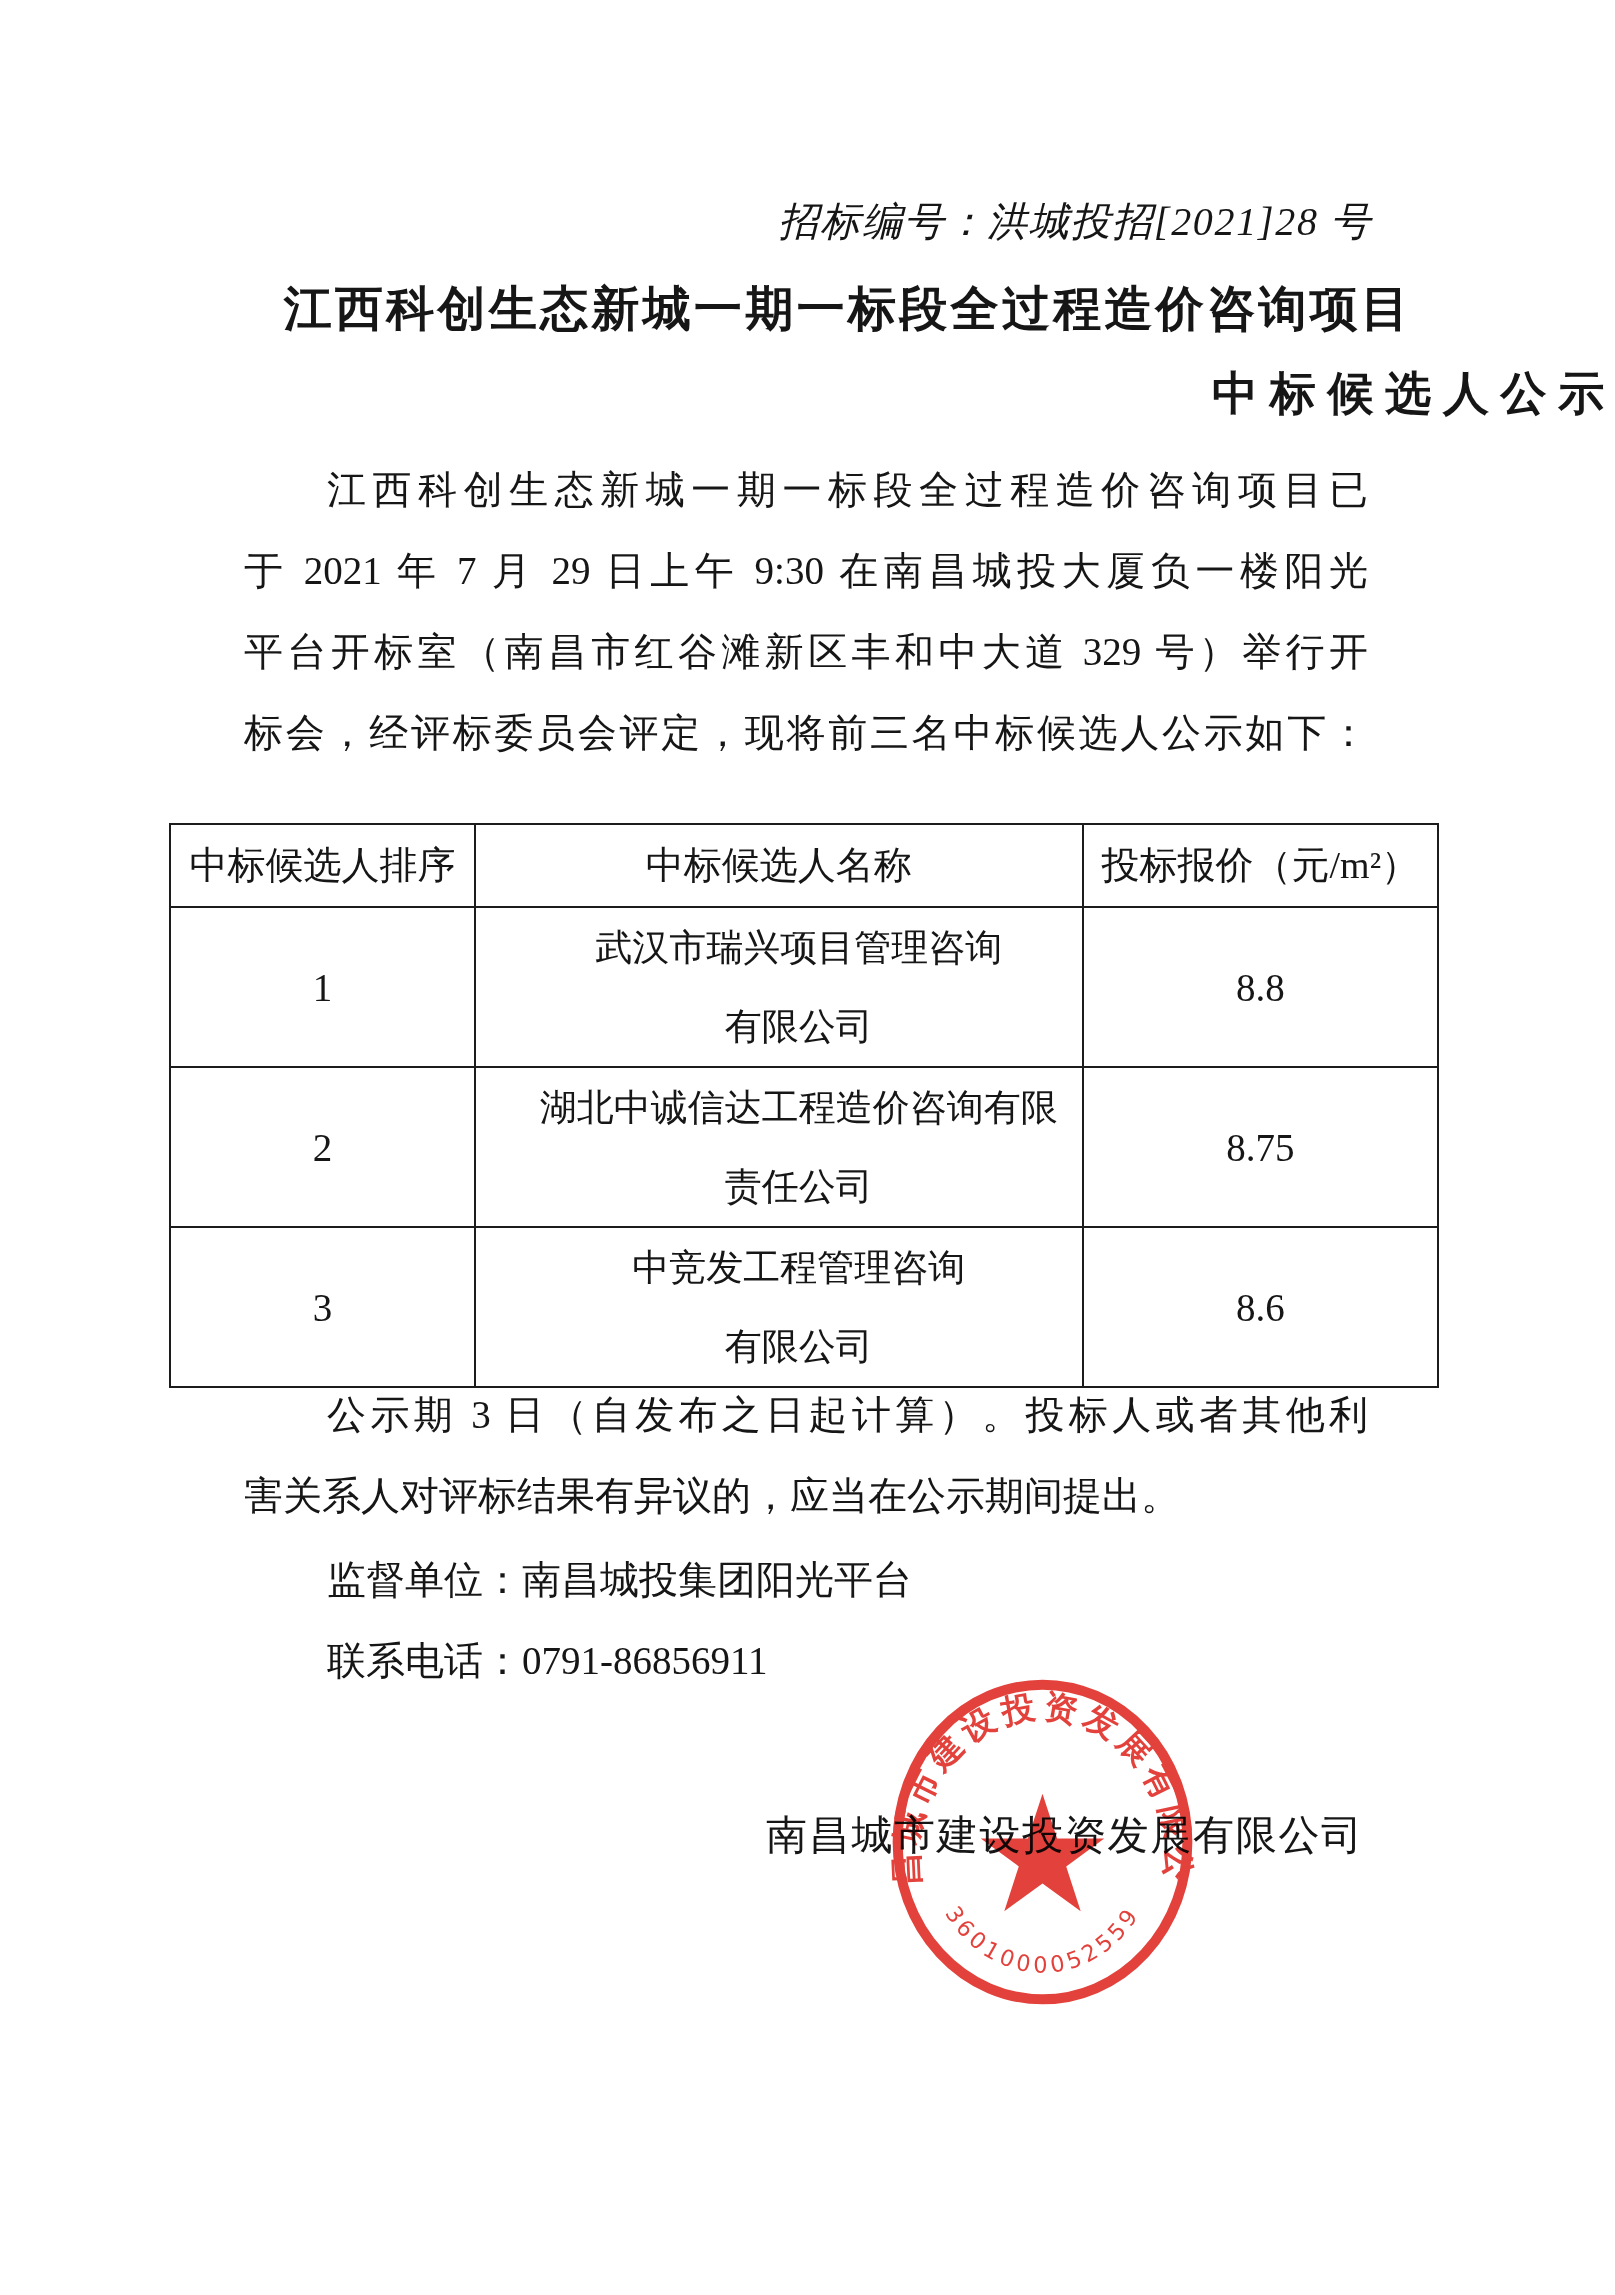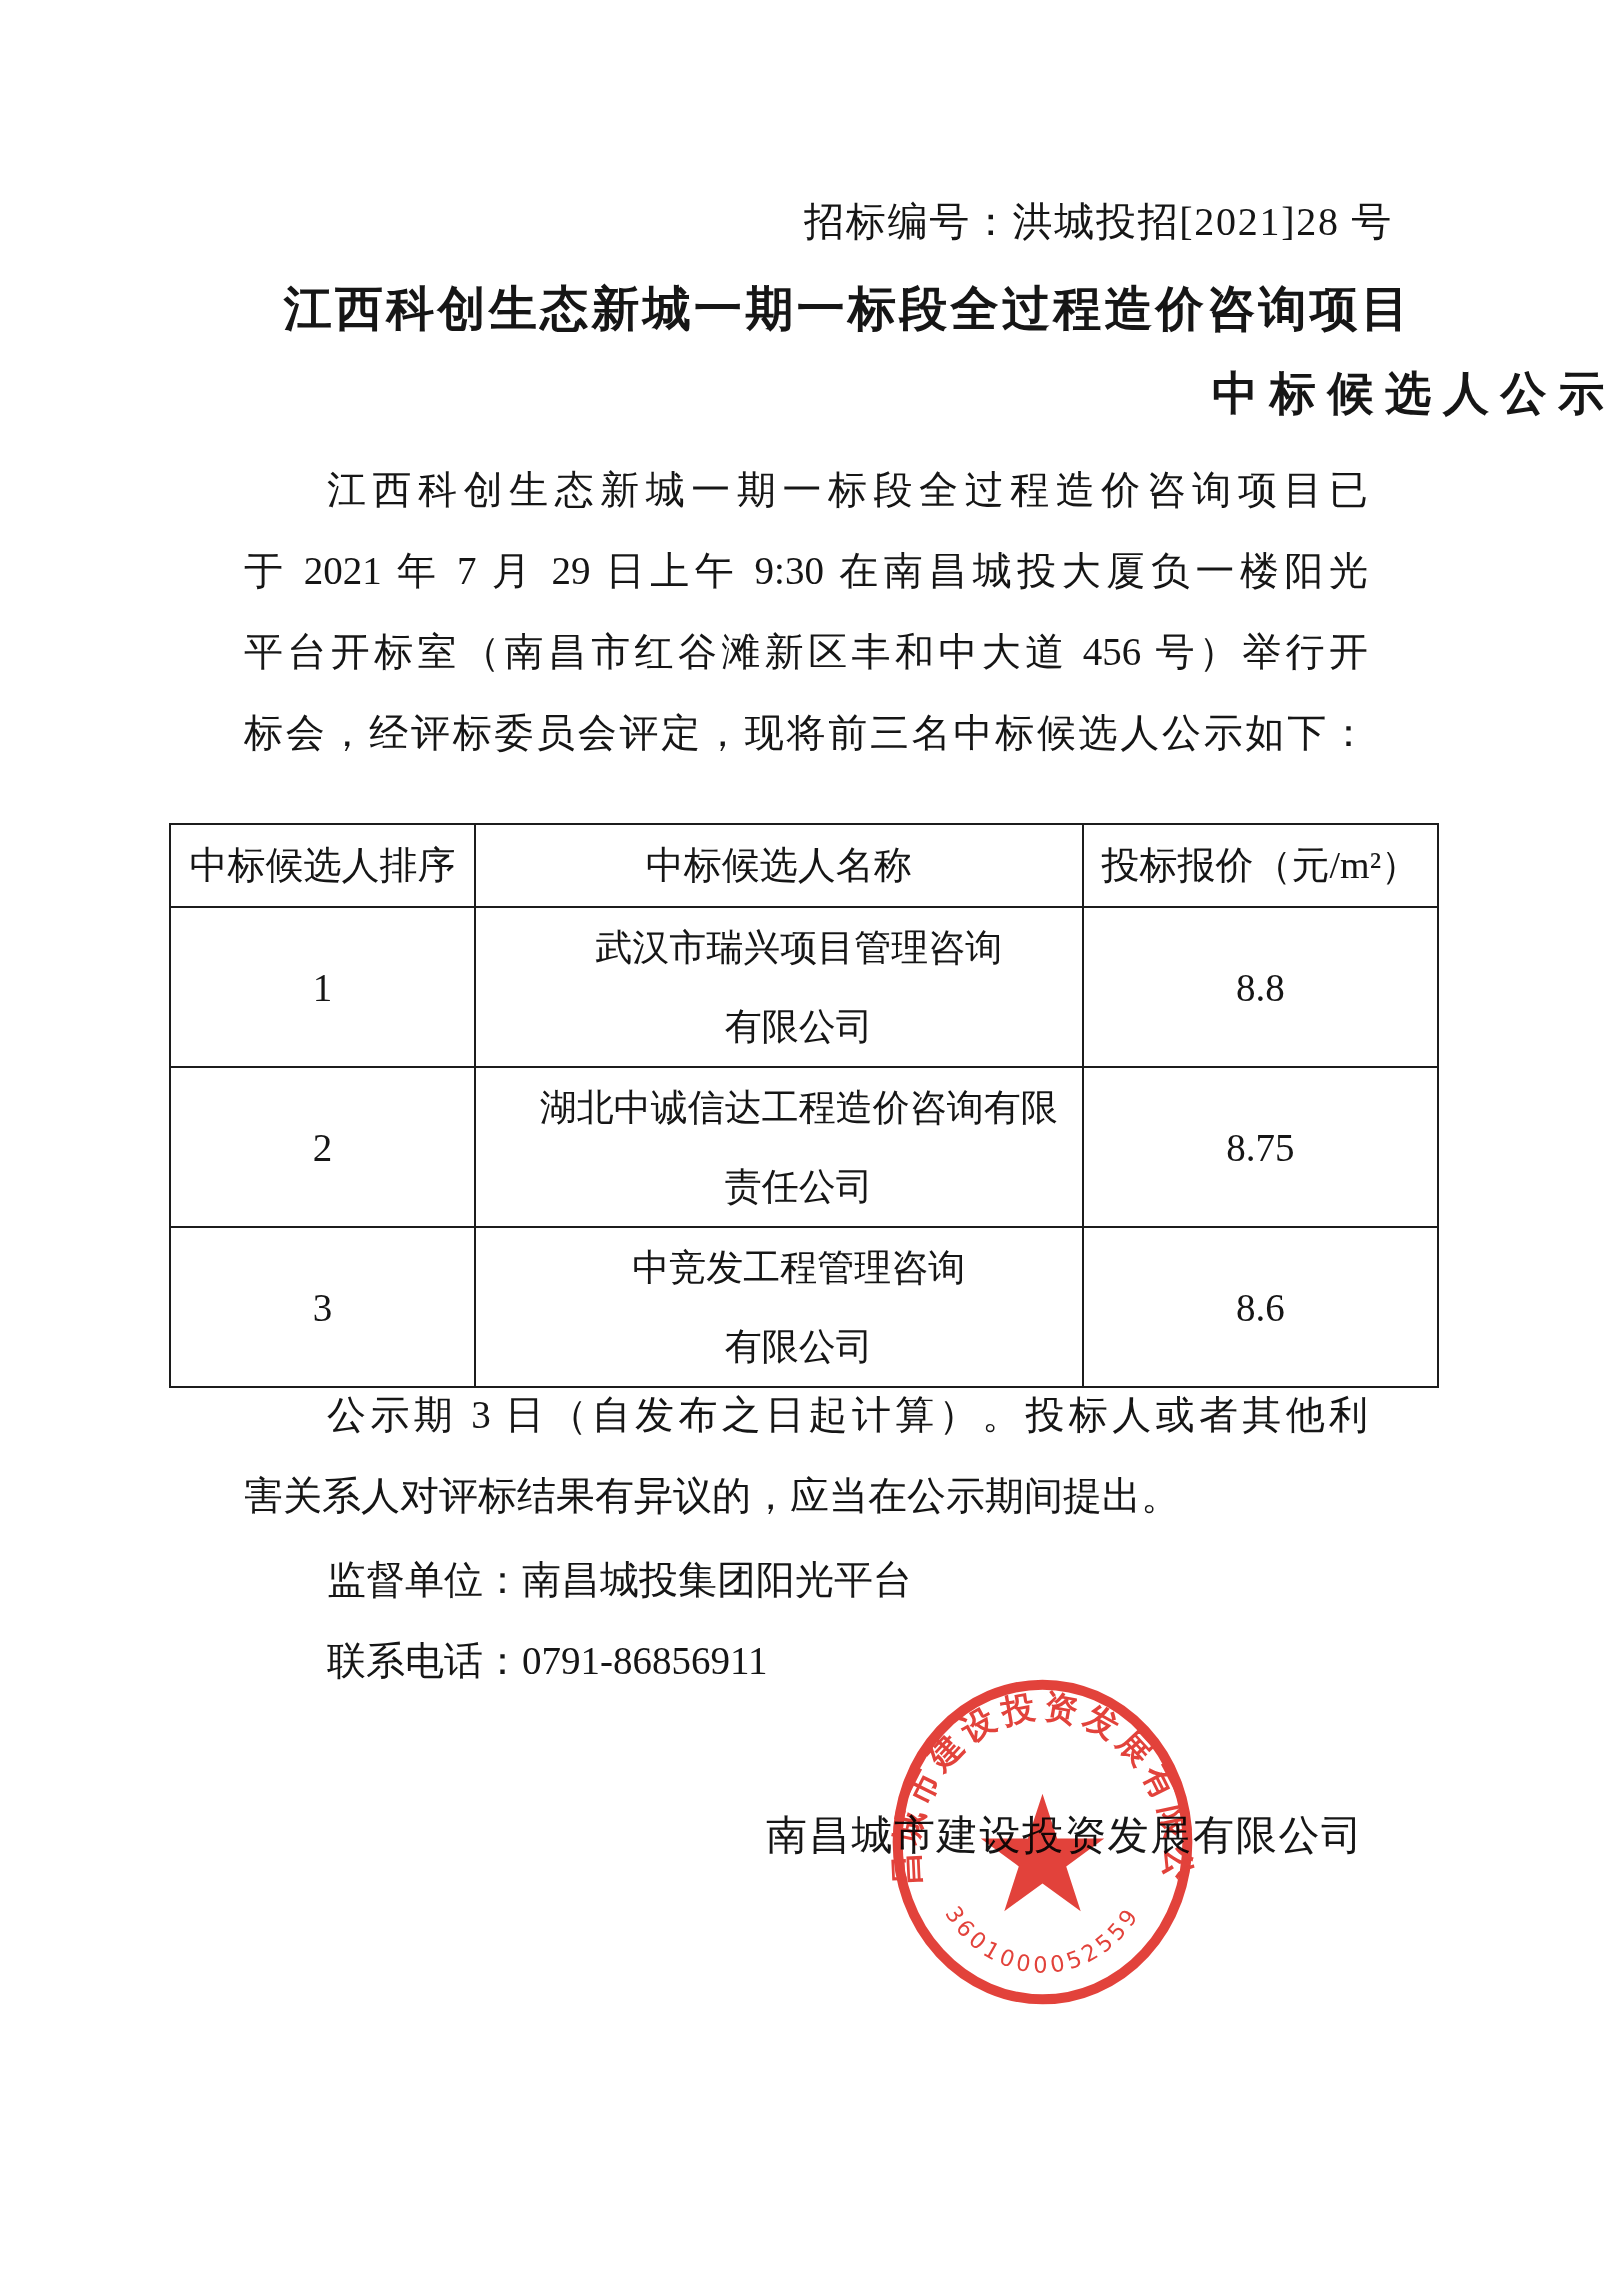--- a/index.html
+++ b/index.html
@@ -7,24 +7,25 @@
     position:relative;
     width:1616px;height:2295px;
     background:#ffffff;
     overflow:hidden;
     font-family:"Liberation Serif","DejaVu Serif",serif;
     color:#161616;
   }
   .abs{position:absolute;}
   
   .ref-line{
-    top:197px;right:223px;
+    top:197px;right:244px;
     font-size:40px;line-height:50px;
     letter-spacing:1.7px;
     white-space:nowrap;
+    font-style:italic;
   }
   
   .title1{
     top:277px;left:0;width:1616px;
     text-align:center;
     font-size:48px;font-weight:bold;
     letter-spacing:3.3px;
     white-space:nowrap;
     padding-left:40px;
   }
@@ -93,21 +94,21 @@
 <div class="page">
 
   <div class="abs ref-line">招标编号：洪城投招[2021]28 号</div>
 
   <div class="abs title1">江西科创生态新城一期一标段全过程造价咨询项目</div>
   <div class="abs title2">中标候选人公示</div>
 
   <div class="abs para p1">
     <p class="jline indent">江西科创生态新城一期一标段全过程造价咨询项目已</p>
     <p class="jline">于 2021 年 7 月 29 日上午 9:30 在南昌城投大厦负一楼阳光</p>
-    <p class="jline">平台开标室（南昌市红谷滩新区丰和中大道 456 号）举行开</p>
+    <p class="jline">平台开标室（南昌市红谷滩新区丰和中大道 329 号）举行开</p>
     <p class="jline">标会，经评标委员会评定，现将前三名中标候选人公示如下：</p>
   </div>
 
   <table class="bid-table">
     <tbody>
       <tr class="hrow">
         <th class="c1">中标候选人排序</th>
         <th class="c2">中标候选人名称</th>
         <th class="c3">投标报价（元/m²）</th>
       </tr>

